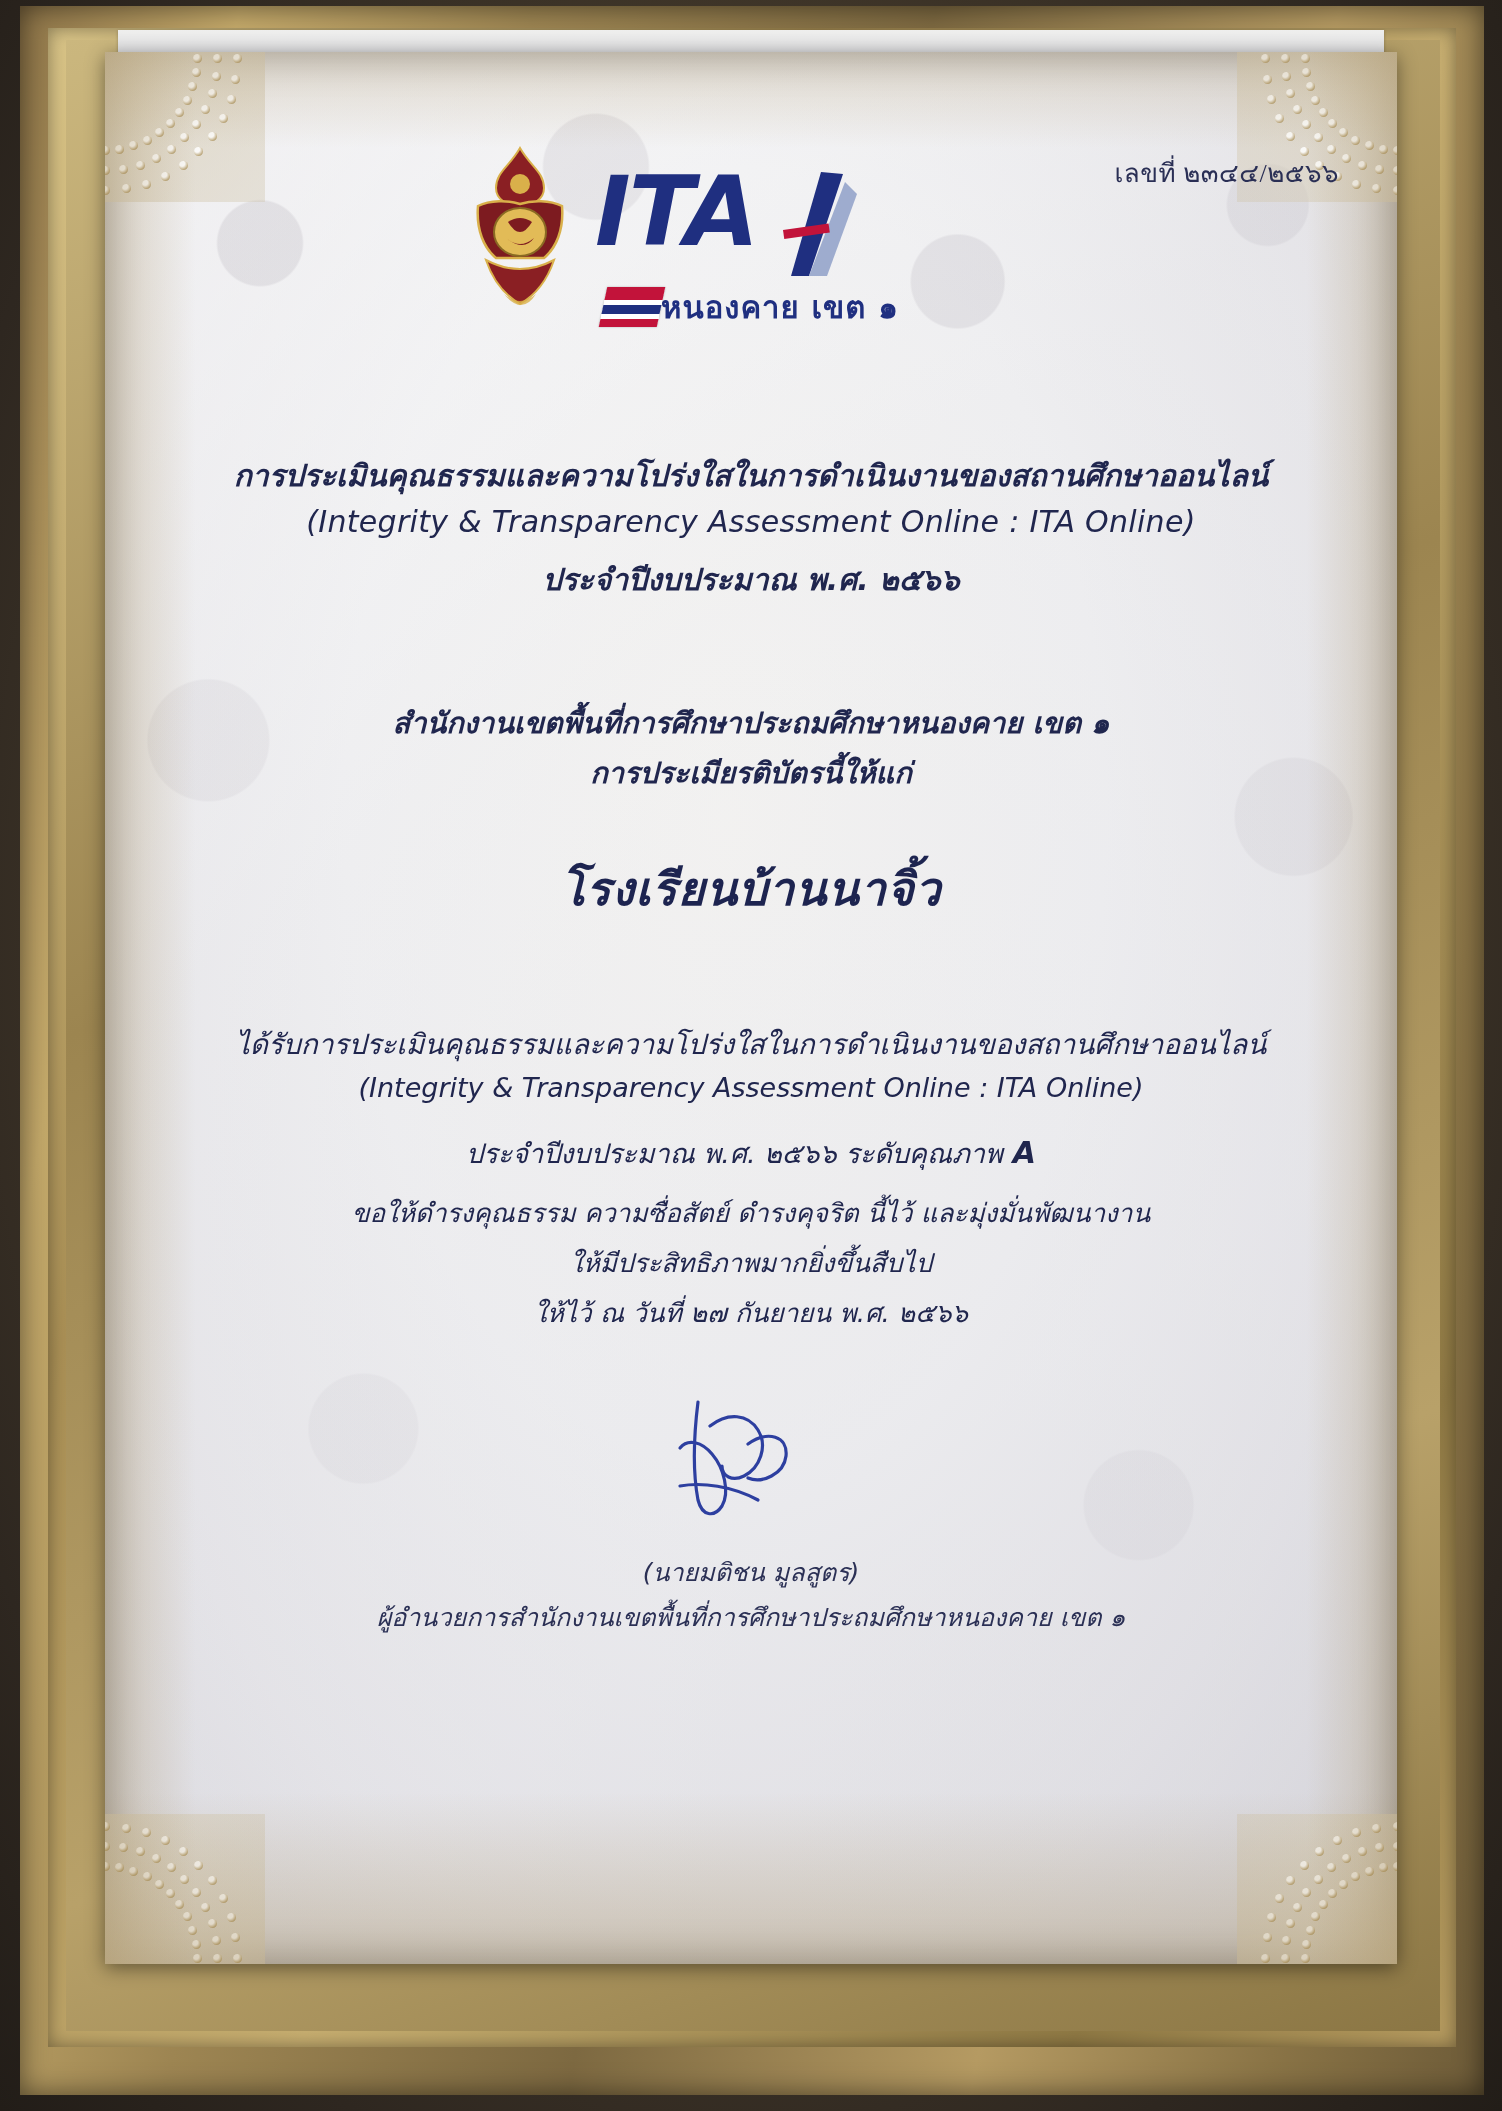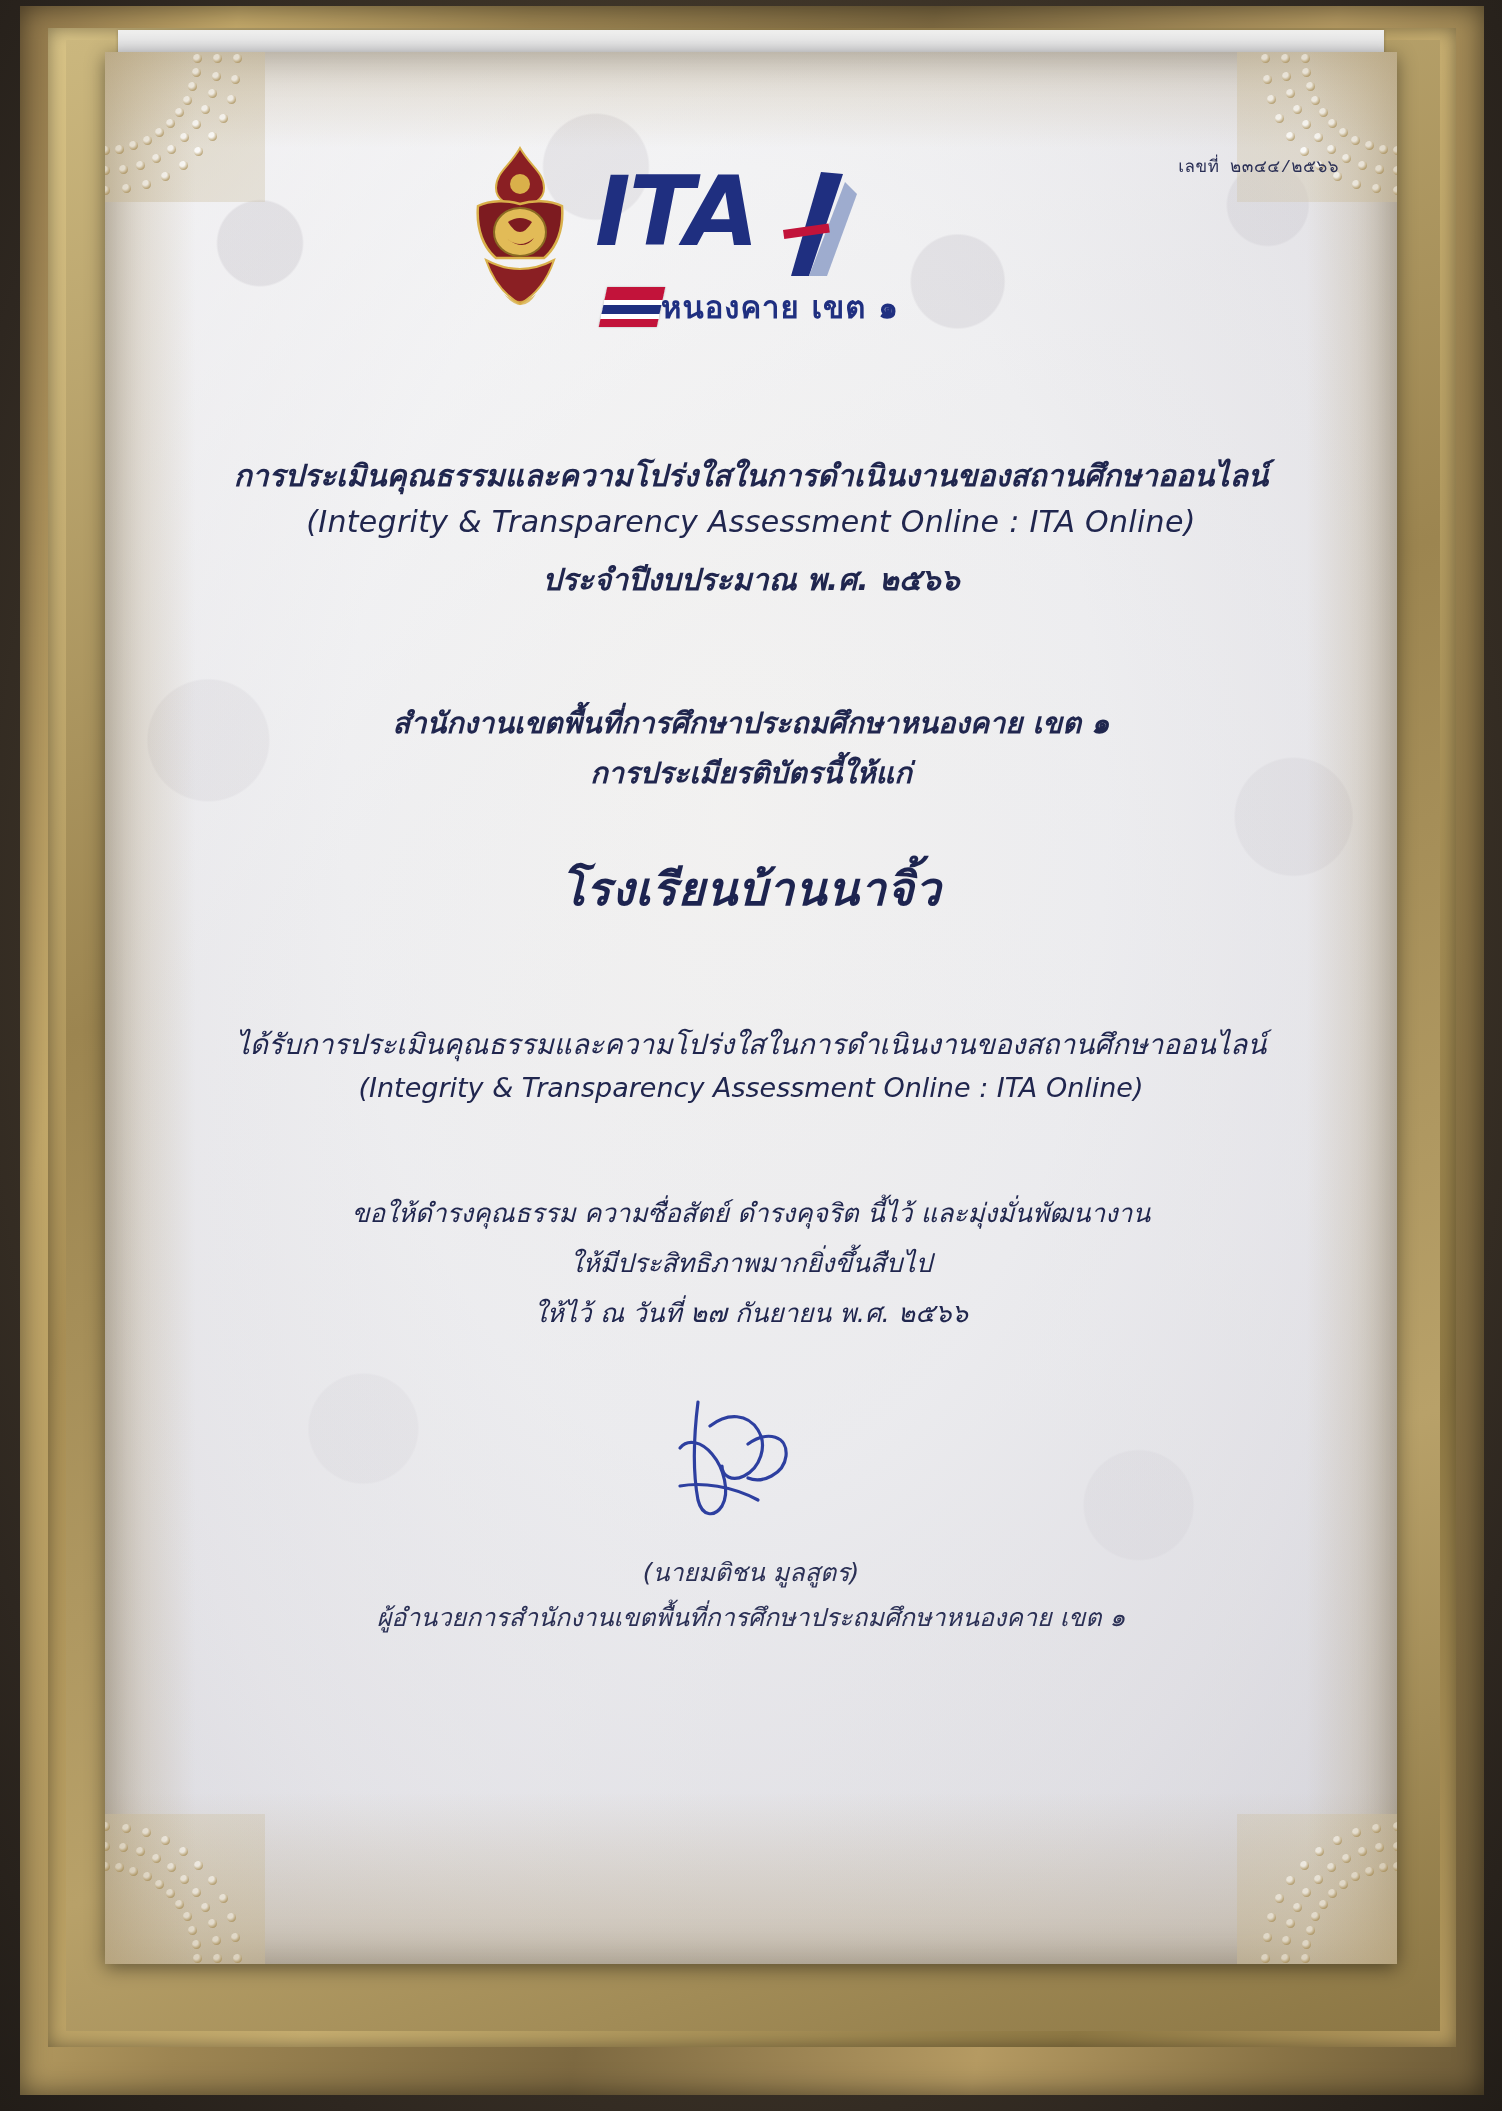--- a/index.html
+++ b/index.html
@@ -113,22 +113,22 @@
   .content {
     position: absolute;
     inset: 0;
     z-index: 5;
   }
 
   
   .doc-no {
     position: absolute;
     right: 58px; top: 100px;
-    font-family: Liberation Mono, monospace;
-    font-size: 17px;
+    font-family: Liberation Serif, serif;
+    font-size: 26px;
     color: #2a2f55;
     letter-spacing: .5px;
     white-space: nowrap;
   }
 
   .emblem {
     position: absolute;
     left: 355px; top: 92px;
     width: 120px; height: 185px;
   }
@@ -420,20 +420,23 @@
       <div class="line t2">(Integrity &amp; Transparency Assessment Online : ITA Online)</div>
       <div class="line t3">ประจำปีงบประมาณ พ.ศ. ๒๕๖๖</div>
 
       <div class="line t4">สำนักงานเขตพื้นที่การศึกษาประถมศึกษาหนองคาย เขต ๑</div>
       <div class="line t5">การประเมียรติบัตรนี้ให้แก่</div>
 
       <div class="line school">โรงเรียนบ้านนาจิ้ว</div>
 
       <div class="line b1">ได้รับการประเมินคุณธรรมและความโปร่งใสในการดำเนินงานของสถานศึกษาออนไลน์</div>
       <div class="line b2">(Integrity &amp; Transparency Assessment Online : ITA Online)</div>
+      <div class="line b3">
+        <span>ประจำปีงบประมาณ พ.ศ. ๒๕๖๖  ระดับคุณภาพ</span><span class="grade">A</span>
+      </div>
       <div class="line b4">ขอให้ดำรงคุณธรรม ความซื่อสัตย์ ดำรงคุจริต นี้ไว้ และมุ่งมั่นพัฒนางาน</div>
       <div class="line b5">ให้มีประสิทธิภาพมากยิ่งขึ้นสืบไป</div>
       <div class="line b6">ให้ไว้ ณ วันที่ ๒๗ กันยายน พ.ศ. ๒๕๖๖</div>
 
       <div class="signature">
         <svg class="sig-svg" width="230" height="140" viewBox="0 0 230 140">
           <g fill="none" stroke="#2d3fa0" stroke-width="3.2" stroke-linecap="round">
             <path d="M62 12 C58 44 56 78 62 110 C66 126 78 128 86 116 C94 102 88 78 76 64 C66 52 52 48 44 58"></path>
             <path d="M74 36 C92 22 112 24 122 40 C132 56 124 78 108 86 C96 92 86 86 86 76"></path>
             <path d="M44 96 C66 92 96 96 122 110"></path>

